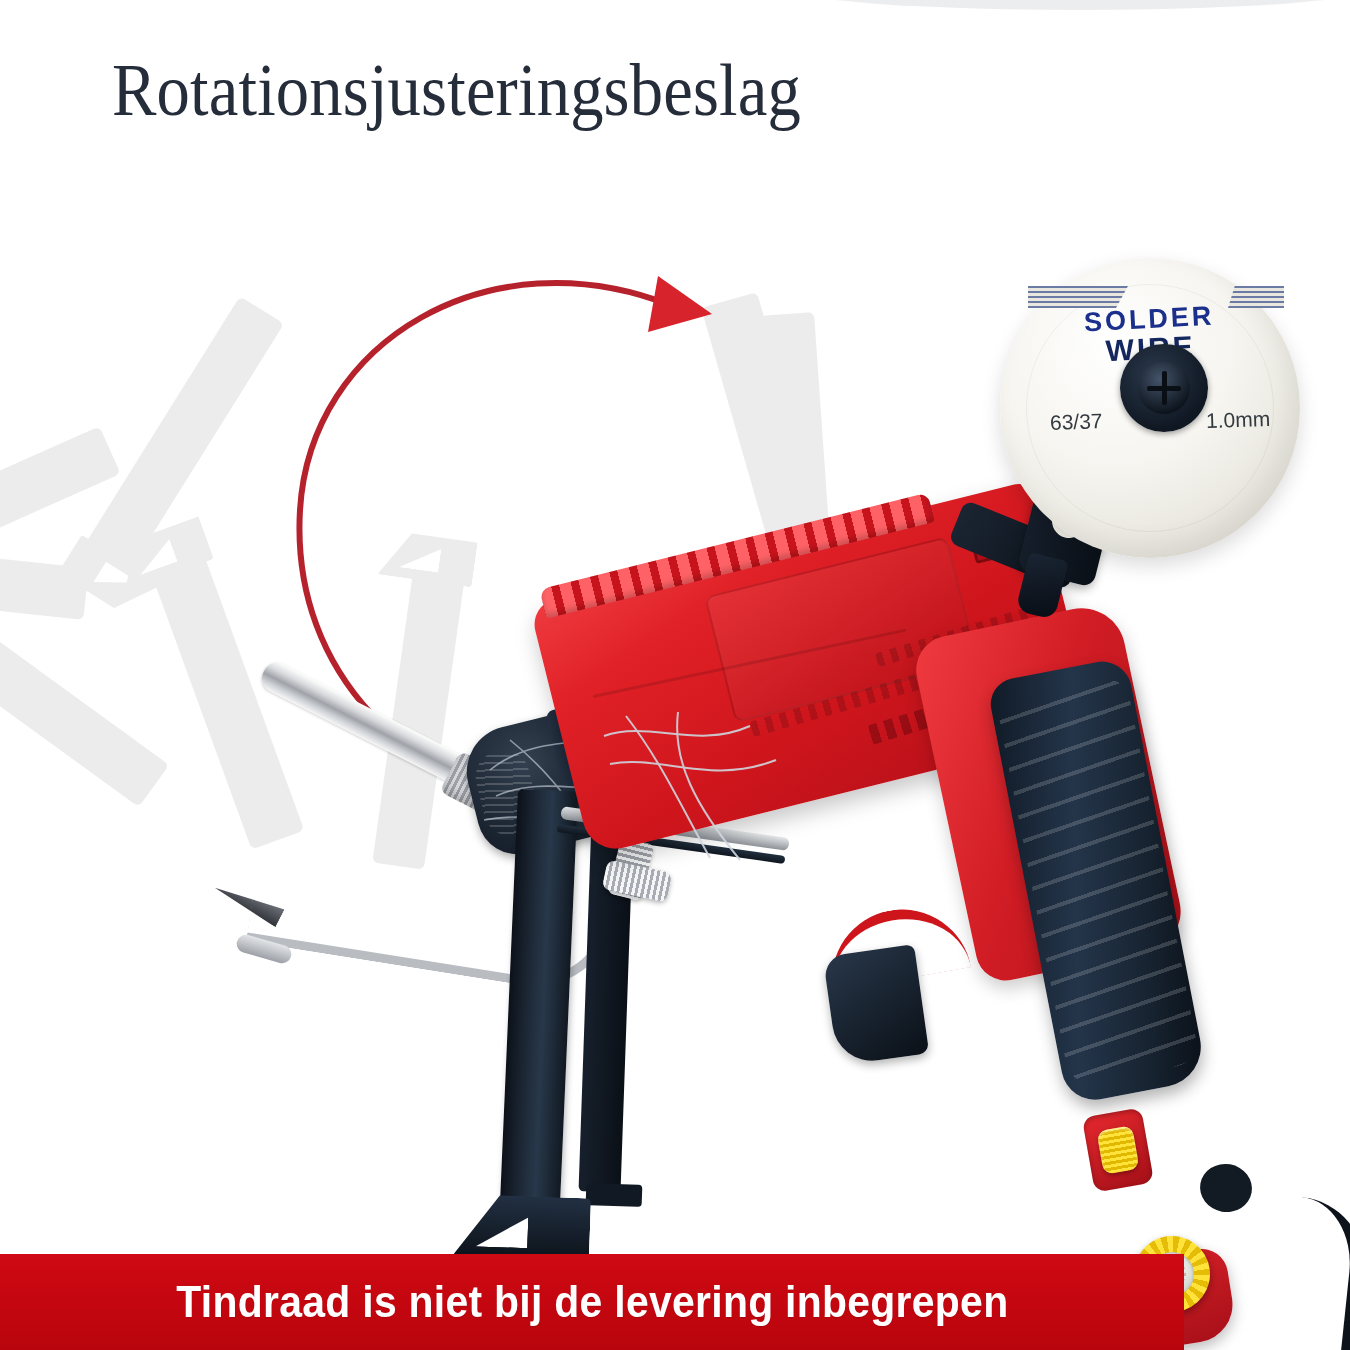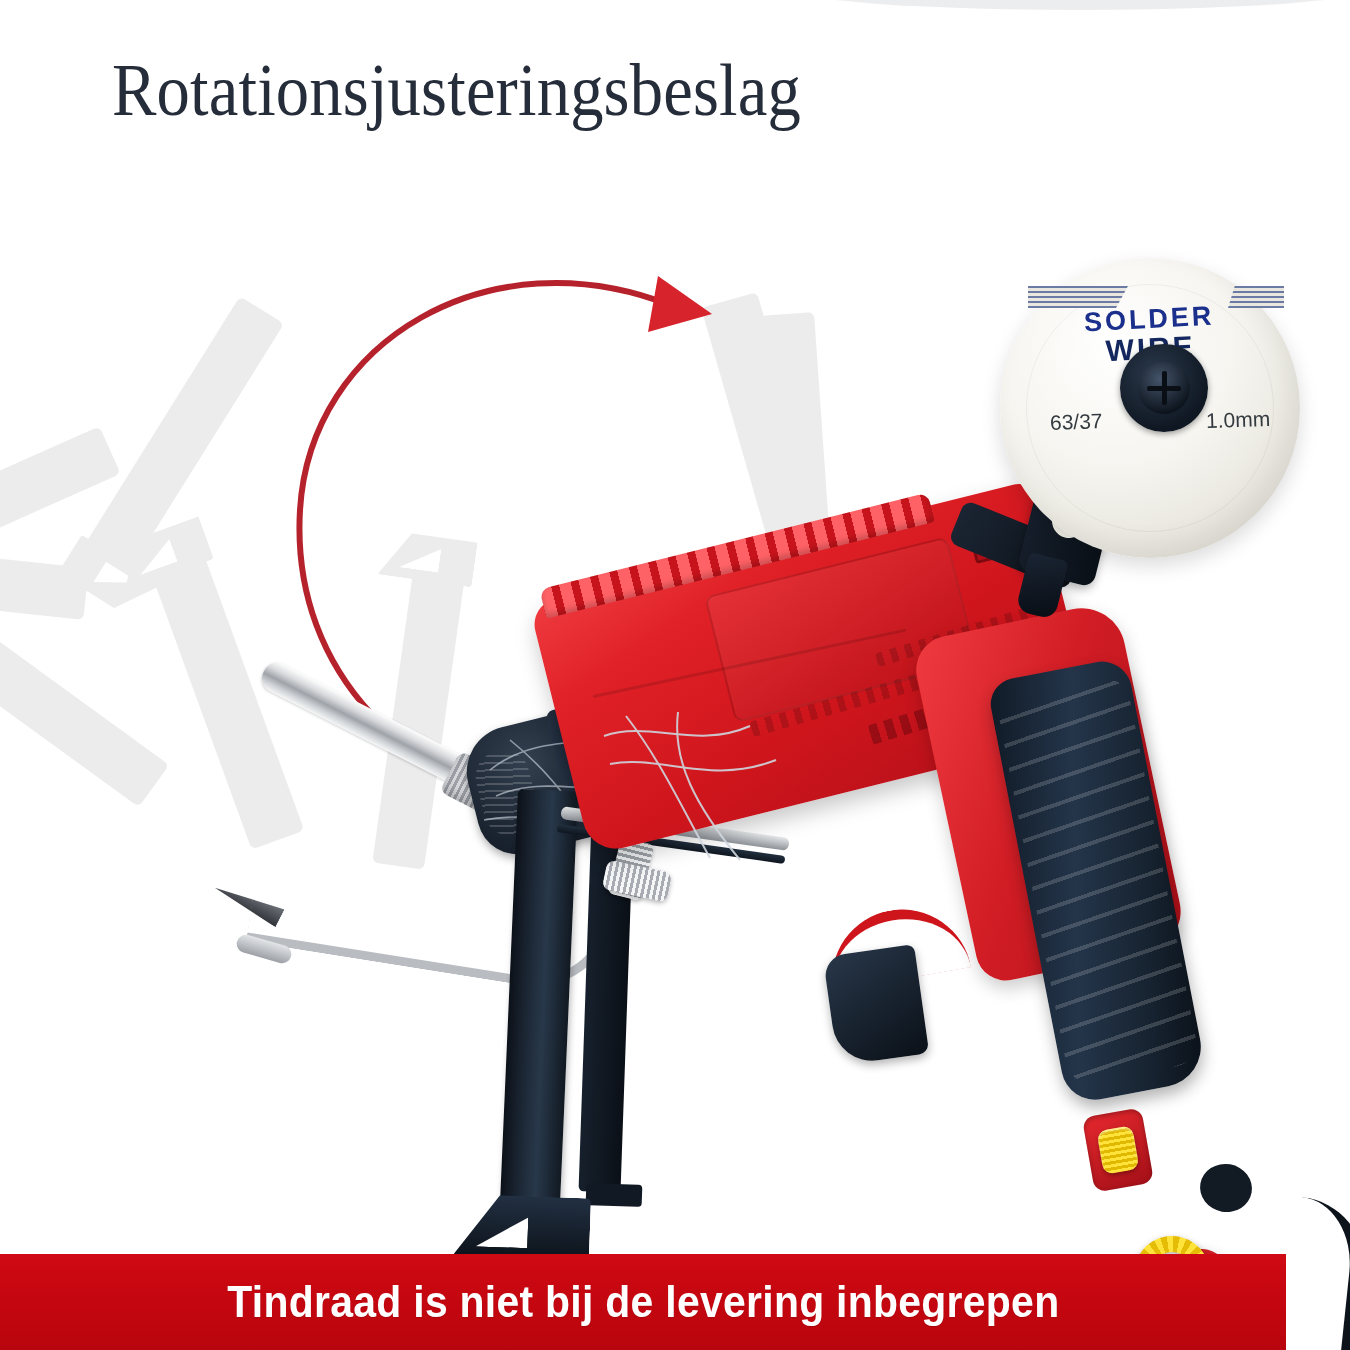--- a/index.html
+++ b/index.html
@@ -20,21 +20,21 @@
     position:absolute; left:112px; top:52px;
     font-family:"Liberation Serif", serif;
     font-size:74px; line-height:1.05; color:#262d3a;
     letter-spacing:.2px;
     transform:scaleX(.90); transform-origin:left top;
     white-space:nowrap;
   }
 
   
   .banner{
-    position:absolute; left:0; top:1254px; width:1286px; height:96px;
+    position:absolute; left:0; top:1254px; width:1184px; height:96px;
     background:linear-gradient(180deg,#cf0a14 0%, #c3060f 55%, #b8050d 100%);
     display:flex; align-items:center; justify-content:center;
   }
   .banner-text{
     color:#ffffff; font-size:44px; font-weight:bold;
     transform:scaleX(.93); letter-spacing:.3px;
     text-shadow:0 1px 1px rgba(0,0,0,.12);
     white-space:nowrap;
   }
 

